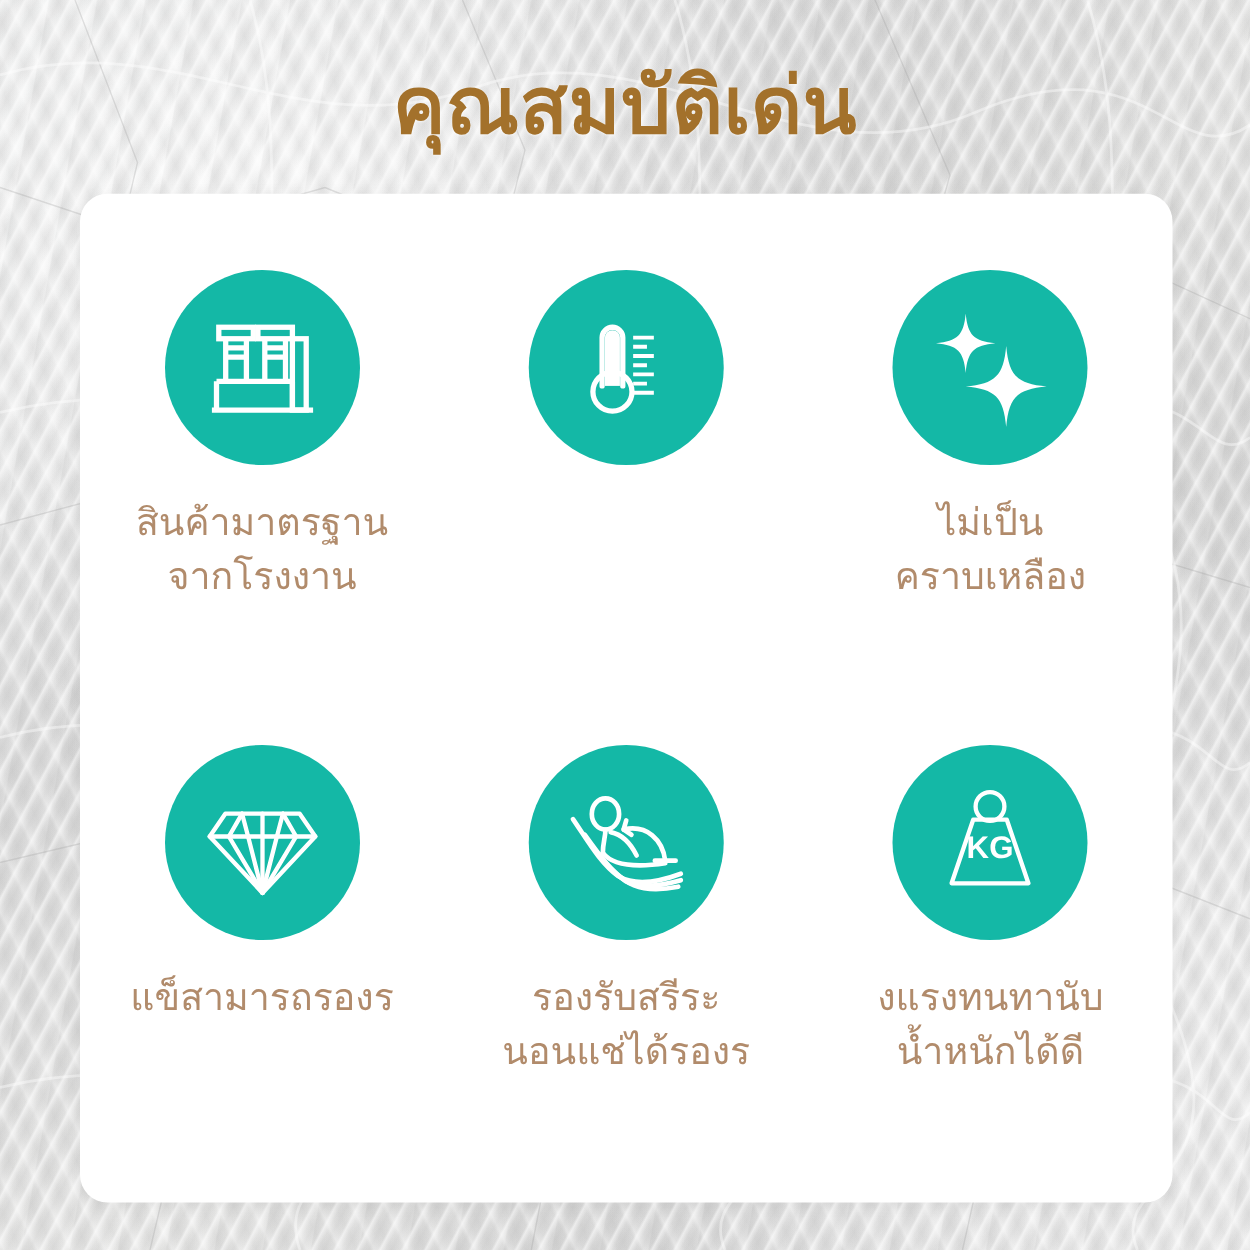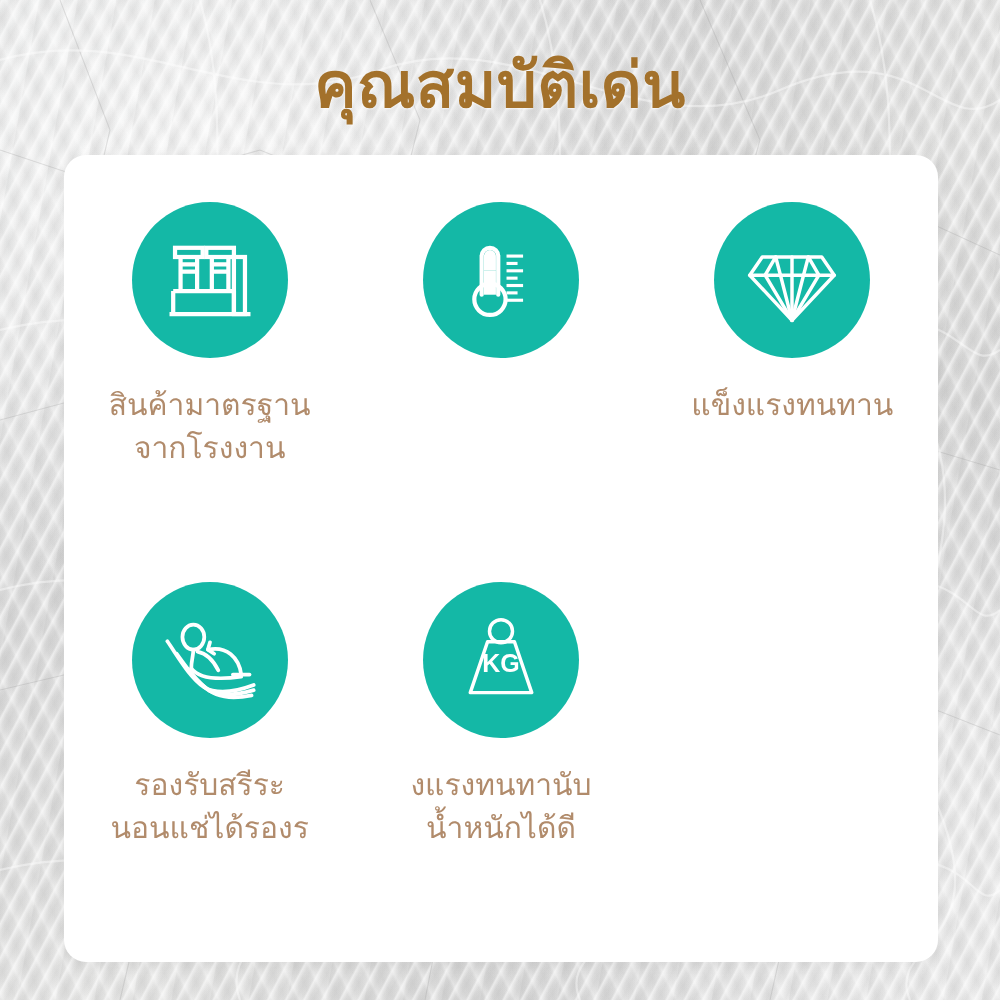--- a/index.html
+++ b/index.html
@@ -67,21 +67,21 @@
     font-weight:bold;
     letter-spacing:.5px;
     color:#a3712b;
     line-height:1.05;
     text-shadow:0 1px 2px rgba(255,255,255,.7);
   }
 
   
   #grid {
     position:absolute;
-    left:64px; top:174px;
+    left:64px; top:188px;
     width:874px; height:760px;
     display:grid;
     grid-template-columns:repeat(3,1fr);
     grid-template-rows:repeat(2,1fr);
   }
   .feature {
     display:flex;
     flex-direction:column;
     align-items:center;
     justify-content:flex-start;
@@ -184,20 +184,40 @@
             <path d="M56 40 L74 40"></path>
             <path d="M56 48 L68 48"></path>
             <path d="M56 56 L74 56"></path>
             <path d="M56 64 L68 64"></path>
             <path d="M56 72 L74 72"></path>
           </g>
         </svg>
       </div>
     </div>
 
+    <div class="feature">
+      <div class="icon-circle">
+        <svg width="108" height="108" viewBox="0 0 100 100">
+
+          <path d="M32 10
+                   C 33.5 26, 38 30.5, 54 32
+                   C 38 33.5, 33.5 38, 32 54
+                   C 30.5 38, 26 33.5, 10 32
+                   C 26 30.5, 30.5 26, 32 10 Z" fill="#ffffff"></path>
+
+          <path d="M62 34
+                   C 64 56, 70 62, 92 64
+                   C 70 66, 64 72, 62 94
+                   C 60 72, 54 66, 32 64
+                   C 54 62, 60 56, 62 34 Z" fill="#ffffff"></path>
+        </svg>
+      </div>
+      <div class="feature-label">ไม่เป็น
+คราบเหลือง</div>
+    </div>
 
     <div class="feature row2">
       <div class="icon-circle">
         <svg width="96" height="96" viewBox="0 0 100 100">
           <g fill="none" stroke="#ffffff" stroke-width="3.6" stroke-linejoin="round" stroke-linecap="round">
 
             <path d="M19 26 L81 26 L94 45 L50 92 L6 45 Z"></path>
 
             <path d="M6 45 L94 45"></path>
 
@@ -208,21 +228,21 @@
             <path d="M50 26 L50 45"></path>
 
             <path d="M22 45 L50 92"></path>
             <path d="M78 45 L50 92"></path>
             <path d="M38 45 L50 92"></path>
             <path d="M62 45 L50 92"></path>
             <path d="M50 45 L50 92"></path>
           </g>
         </svg>
       </div>
-      <div class="feature-label">แข็งแรงทนทาน</div>
+      <div class="feature-label">แข็สามารถรองร</div>
     </div>
 
     <div class="feature row2">
       <div class="icon-circle">
         <svg width="104" height="104" viewBox="0 0 100 100">
           <g fill="none" stroke="#ffffff" stroke-width="3.6" stroke-linecap="round" stroke-linejoin="round">
 
             <ellipse cx="34" cy="28" rx="10.5" ry="12"></ellipse>
 
             <path d="M34 40 C 34 46, 32 50, 32 58"></path>

